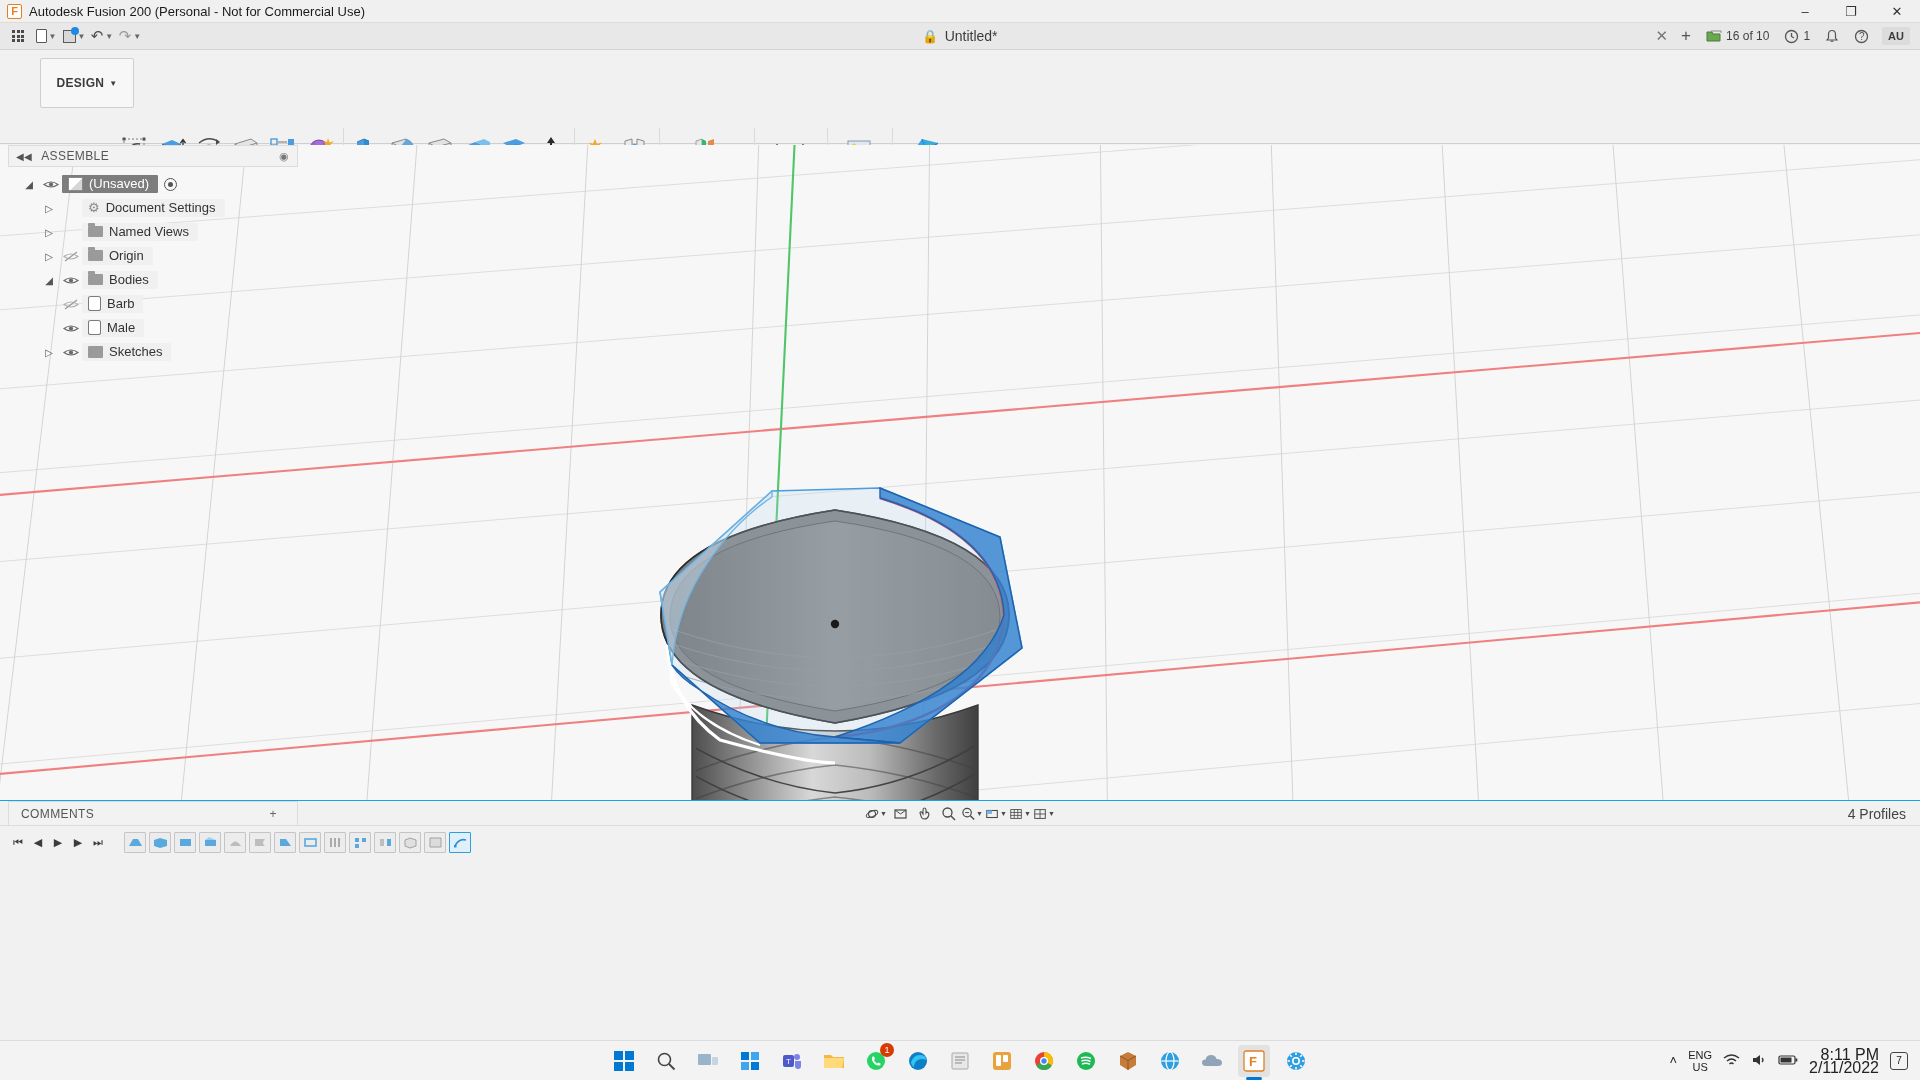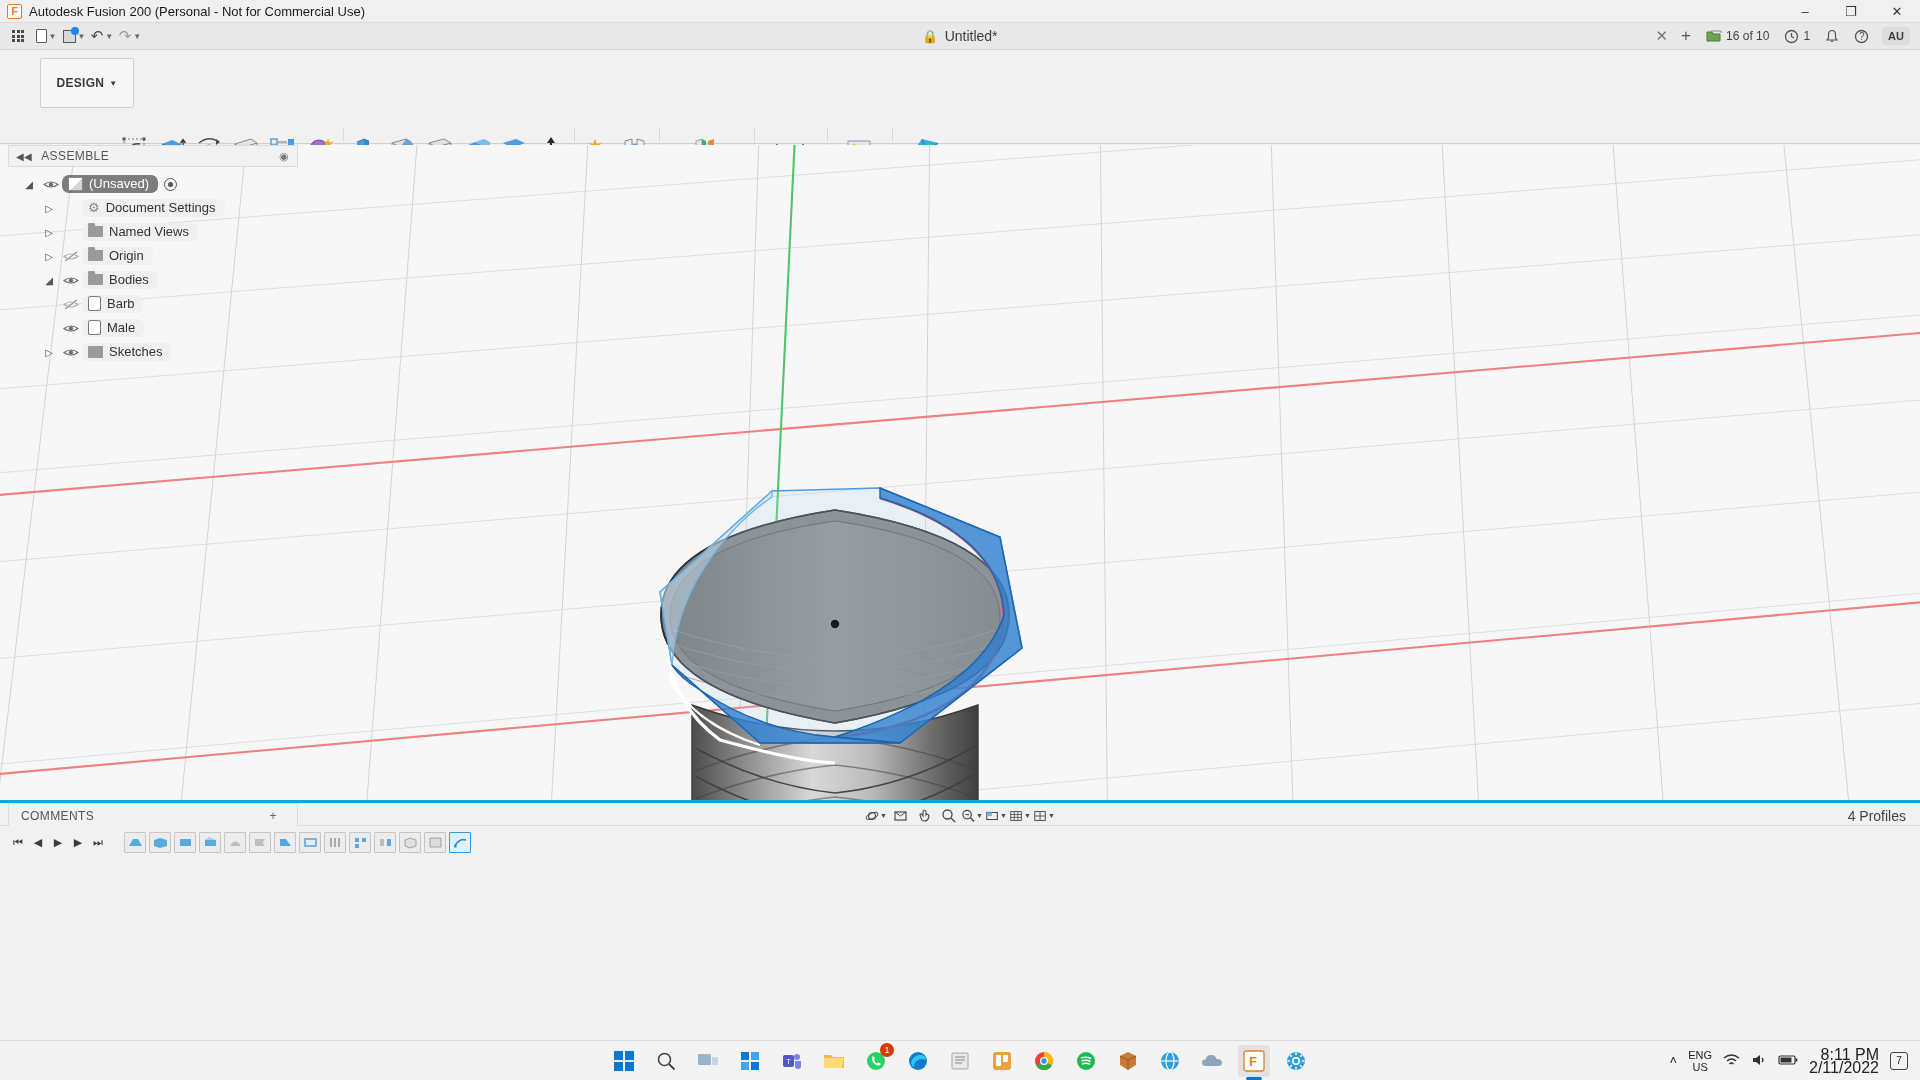--- a/index.html
+++ b/index.html
@@ -121,21 +121,21 @@
     display:flex; align-items:center; gap:9px; padding-left:7px;
     color:#555; font-size:12px; letter-spacing:0.4px;
   }
   .browser-hdr .collapse { font-size:10px; color:#555; }
   .tree { margin-top:5px; }
   .trow { display:flex; align-items:center; height:24px; }
   .tw-arrow { width:22px; text-align:center; color:#555; font-size:10px; }
   .tw-arrow.open { color:#555; }
   .eye { width:22px; display:flex; align-items:center; justify-content:center; }
   .tlabel {
-    background:#f0f0f0; padding:1px 9px 2px 6px; border-radius:7px; color:#333;
+    background:#f0f0f0; padding:1px 9px 2px 6px; border-radius:1px; color:#333;
     white-space:nowrap; display:flex; align-items:center; gap:6px;
   }
   .tlabel.sel { background:#7d7d7d; color:#fff; }
   .folder {
     width:15px; height:11px; background:#9a9a9a; border-radius:1px; position:relative;
     display:inline-block;
   }
   .folder::before {
     content:""; position:absolute; left:0; top:-3px; width:7px; height:3px;
     background:#9a9a9a; border-radius:1px 1px 0 0;
@@ -157,21 +157,21 @@
     display:inline-flex; align-items:center; justify-content:center; margin-left:6px;
   }
   .radio-dot i { width:5px; height:5px; background:#fff; border-radius:50%; display:block; }
 
   
   .viewcube { position:absolute; right:18px; top:-5px; width:120px; height:110px; }
 
   
   .commentbar {
     position:absolute; left:0; top:800px; width:1920px; height:26px;
-    background:#f1f1f1; border-top:3px solid #0ea5e9; border-bottom:1px solid #dcdcdc;
+    background:#f1f1f1; border-top:1px solid #0ea5e9; border-bottom:1px solid #dcdcdc;
   }
   .comments-box {
     position:absolute; left:8px; top:0; width:290px; height:25px;
     border:1px solid #dcdcdc; background:#f2f2f2;
     display:flex; align-items:center; padding-left:12px;
     font-size:12px; color:#555; letter-spacing:0.4px;
   }
   .comments-box .plus { margin-left:auto; margin-right:20px; font-size:12px; color:#666; }
   .nav-tools {
     position:absolute; left:0; right:0; margin:0 auto; width:260px; top:2px;

